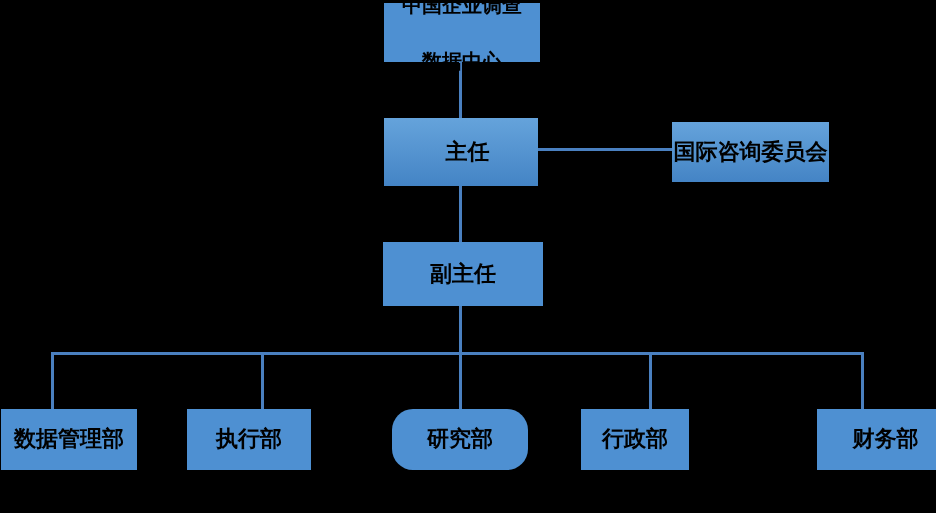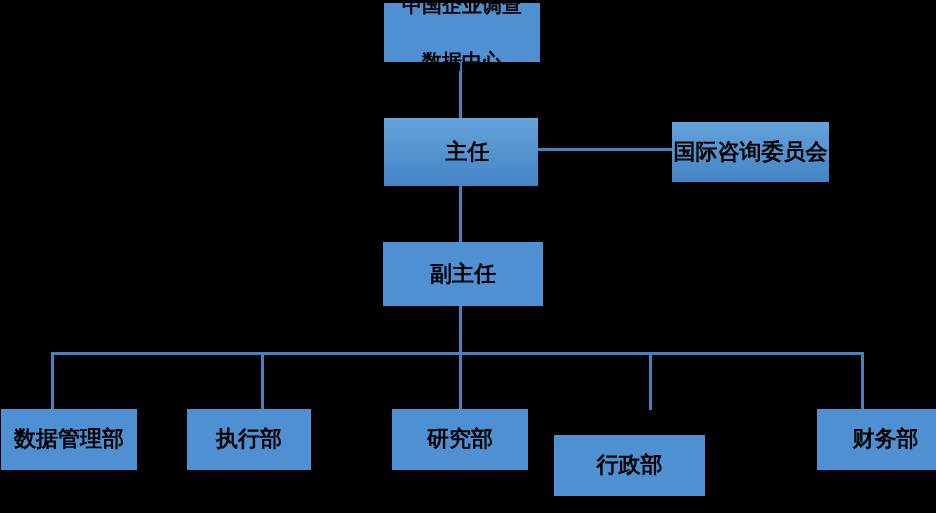--- a/index.html
+++ b/index.html
@@ -34,22 +34,22 @@
   .node.grad {
     background: linear-gradient(to bottom, #65a3db 0%, #4484c5 100%);
   }
   #node-root      { left: 384px; top: 3px;   width: 156px; height: 59px; font-size: 20px; line-height: 26px; }
   #node-director  { left: 384px; top: 118px; width: 154px; height: 68px; padding-left: 13px; }
   #node-advisory  { left: 672px; top: 122px; width: 157px; height: 60px; text-align: center; }
   #node-deputy    { left: 383px; top: 242px; width: 160px; height: 64px; }
   .dept           { top: 409px; height: 61px; }
   #node-dept-1    { left: 1px;   width: 136px; }
   #node-dept-2    { left: 187px; width: 124px; }
-  #node-dept-3    { left: 392px; width: 136px; }
-  #node-dept-4    { left: 554px; width: 151px; margin-top: 26px; }
+  #node-dept-3    { left: 392px; width: 136px; border-radius: 21px; }
+  #node-dept-4    { left: 581px; width: 108px; }
   #node-dept-5    { left: 817px; width: 137px; }
   
   .v { position: absolute; width: 3px;  background: #4a80c0; }
   .h { position: absolute; height: 3px; background: #4a80c0; }
   #c-root-director    { left: 459px; top: 62px;  height: 56px; }
   #c-director-advisory{ left: 538px; top: 148px; width: 134px; }
   #c-director-deputy  { left: 459px; top: 186px; height: 56px; }
   #c-deputy-bus       { left: 459px; top: 306px; height: 46px; }
   #c-bus              { left: 51px;  top: 352px; width: 813px; }
   #c-drop-1           { left: 51px;  top: 352px; height: 58px; }

